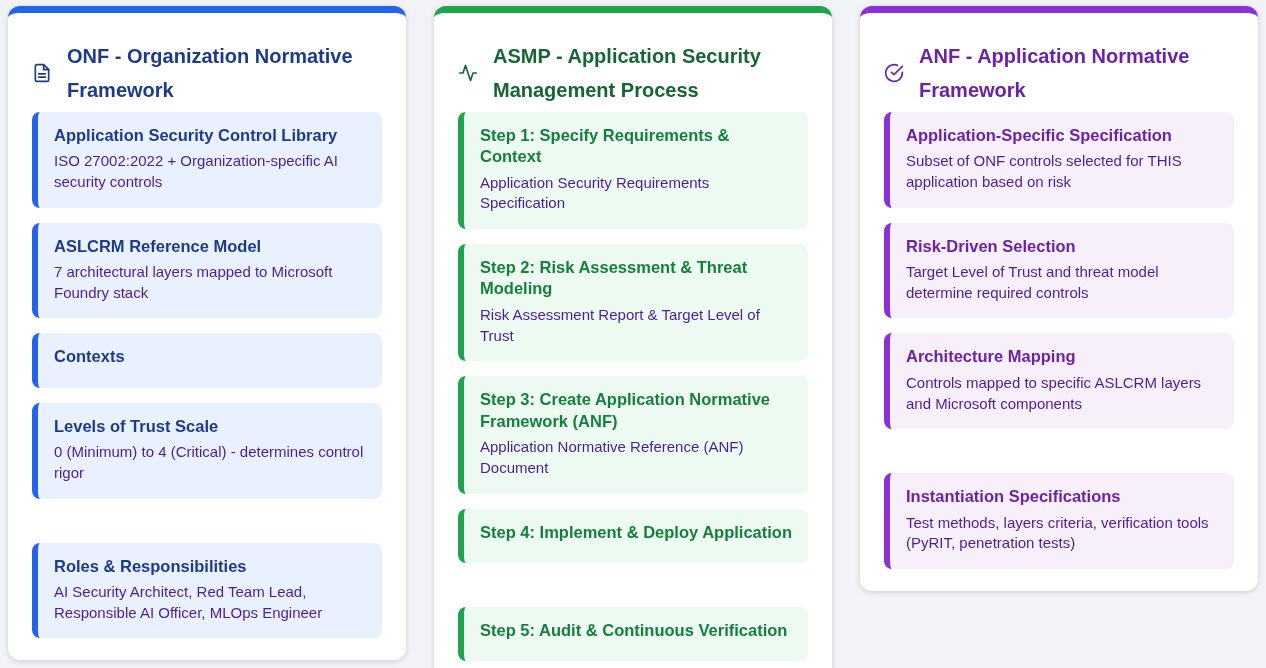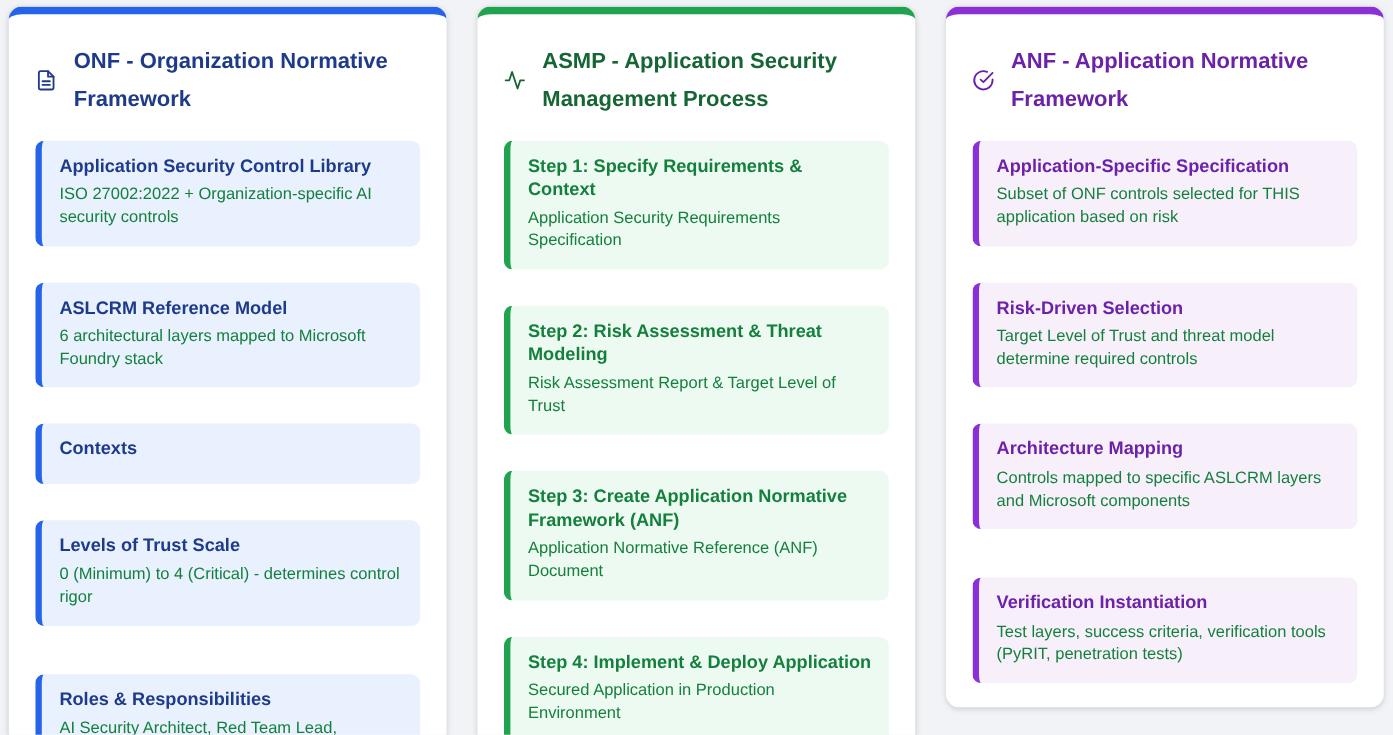--- a/index.html
+++ b/index.html
@@ -26,21 +26,21 @@
     padding: 24px 24px 22px 24px;
   }
   .card-blue   { --accent:#2563eb; --title:#1e3a8a; --itembg:#e8f1fd; --itemtitle:#1e3a8a; }
   .card-green  { --accent:#1fa34f; --title:#166534; --itembg:#edfaf1; --itemtitle:#15803d; }
   .card-purple { --accent:#8b2fd6; --title:#6b21a8; --itembg:#f7f0fb; --itemtitle:#6d21a8; }
 
   .card-header {
     display: flex;
     align-items: center;
     gap: 15px;
-    margin: 2px 0 20px 0;
+    margin: 2px 0 4px 0;
   }
   .card-header .hicon {
     flex: 0 0 auto;
     width: 20px;
     height: 20px;
     color: var(--title);
   }
   .card-header .hicon svg { display: block; width: 20px; height: 20px; }
   .card-header h2 {
     margin: 0;
@@ -48,35 +48,35 @@
     line-height: 1.72;
     font-weight: 700;
     color: var(--title);
     max-width: 300px;
   }
   .item {
     background: var(--itembg);
     border-left: 6px solid var(--accent);
     border-radius: 8px;
     padding: 13px 16px 15px 16px;
-    margin-bottom: 33px;
+    margin-bottom: 15px;
   }
   .item:last-child { margin-bottom: 0; margin-top: 44px; }
   .item h3 {
     margin: 0 0 5px 0;
     font-size: 16.5px;
     line-height: 1.3;
     font-weight: 700;
     color: var(--itemtitle);
   }
   .item p {
     margin: 0;
     font-size: 15px;
     line-height: 1.38;
-    color: #15803d;
+    color: #4c1d95;
   }
 </style>
 </head>
 <body>
 
 <div class="board">
 
   <section class="card card-blue">
     <div class="card-header">
       <span class="hicon">
@@ -89,21 +89,21 @@
       </span>
       <h2>ONF - Organization Normative Framework</h2>
     </div>
     <div class="items">
         <div class="item">
           <h3>Application Security Control Library</h3>
           <p>ISO 27002:2022 + Organization-specific AI security controls</p>
         </div>
         <div class="item">
           <h3>ASLCRM Reference Model</h3>
-          <p>6 architectural layers mapped to Microsoft Foundry stack</p>
+          <p>7 architectural layers mapped to Microsoft Foundry stack</p>
         </div>
         <div class="item">
           <h3>Contexts</h3>
         </div>
         <div class="item">
           <h3>Levels of Trust Scale</h3>
           <p>0 (Minimum) to 4 (Critical) - determines control rigor</p>
         </div>
         <div class="item">
           <h3>Roles &amp; Responsibilities</h3>
@@ -129,21 +129,20 @@
         <div class="item">
           <h3>Step 2: Risk Assessment &amp; Threat Modeling</h3>
           <p>Risk Assessment Report &amp; Target Level of Trust</p>
         </div>
         <div class="item">
           <h3>Step 3: Create Application Normative Framework (ANF)</h3>
           <p>Application Normative Reference (ANF) Document</p>
         </div>
         <div class="item">
           <h3>Step 4: Implement &amp; Deploy Application</h3>
-          <p>Secured Application in Production Environment</p>
         </div>
         <div class="item">
           <h3>Step 5: Audit &amp; Continuous Verification</h3>
         </div>
       </div>
 
   </section>
 
   <section class="card card-purple">
     <div class="card-header">
@@ -162,19 +161,19 @@
         </div>
         <div class="item">
           <h3>Risk-Driven Selection</h3>
           <p>Target Level of Trust and threat model determine required controls</p>
         </div>
         <div class="item">
           <h3>Architecture Mapping</h3>
           <p>Controls mapped to specific ASLCRM layers and Microsoft components</p>
         </div>
         <div class="item">
-          <h3>Verification Instantiation</h3>
-          <p>Test layers, success criteria, verification tools (PyRIT, penetration tests)</p>
+          <h3>Instantiation Specifications</h3>
+          <p>Test methods, layers criteria, verification tools (PyRIT, penetration tests)</p>
         </div>
       </div>
   </section>
 
 </div>
 
 </body></html>

